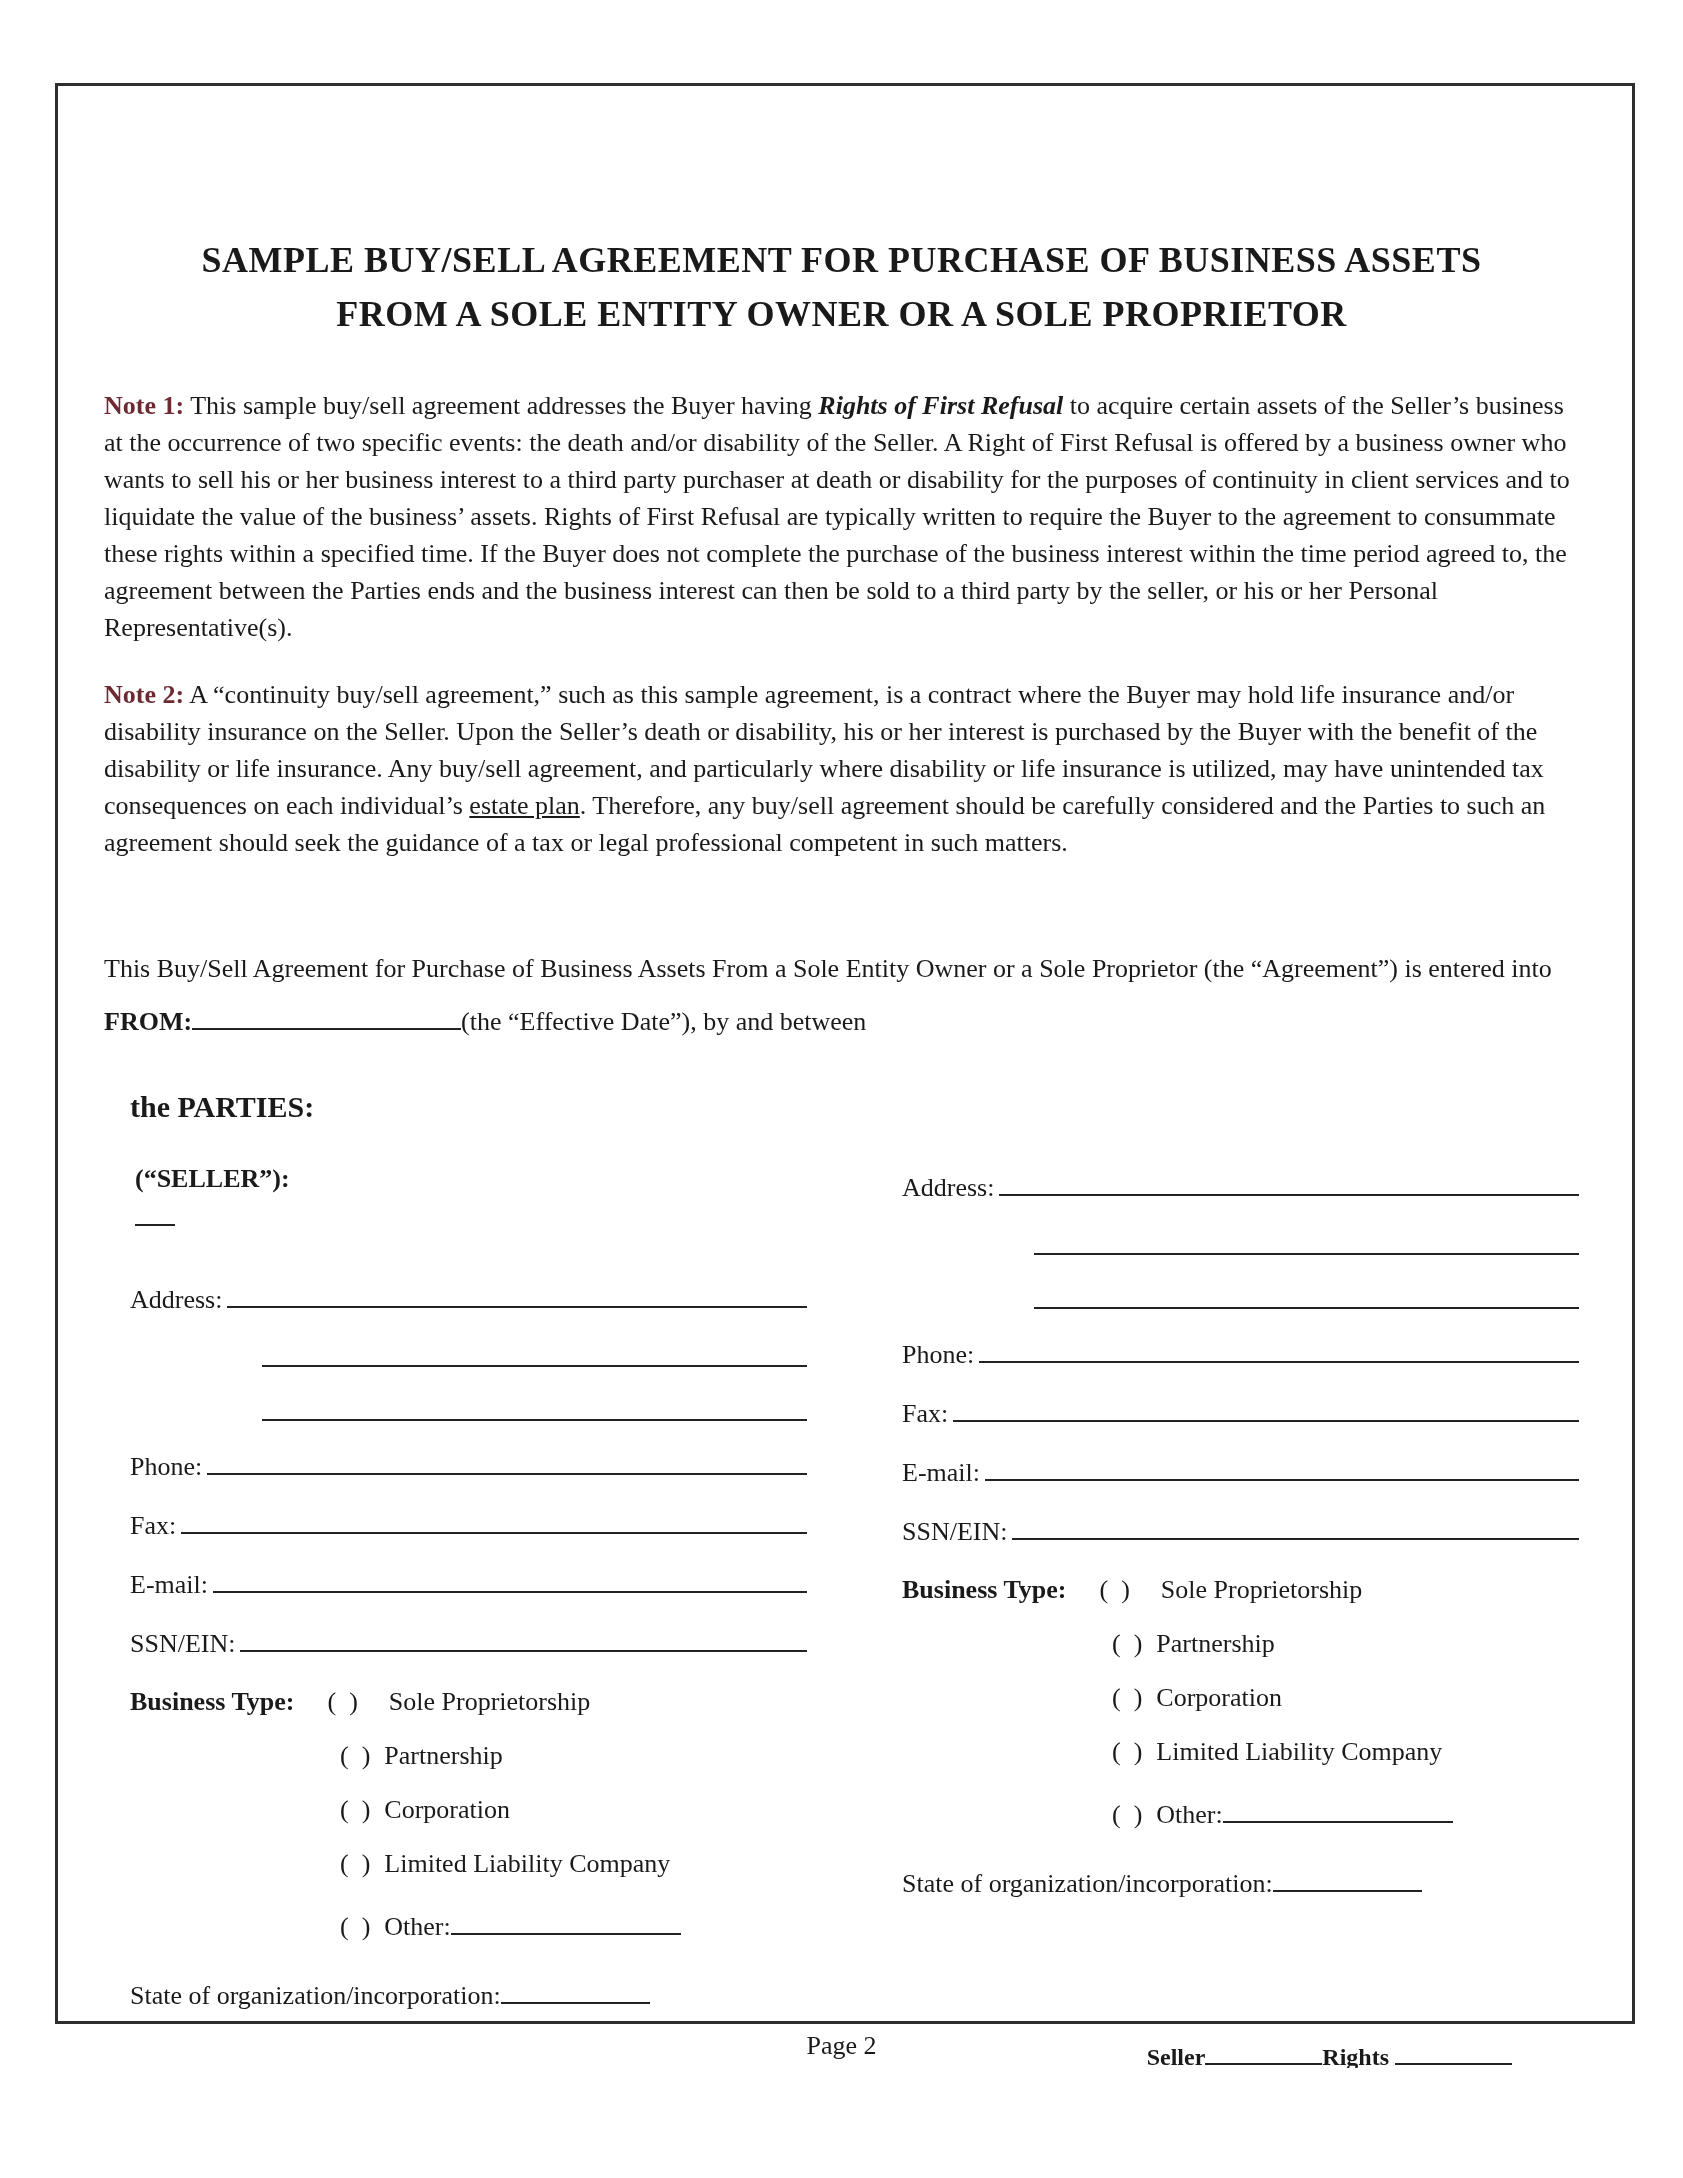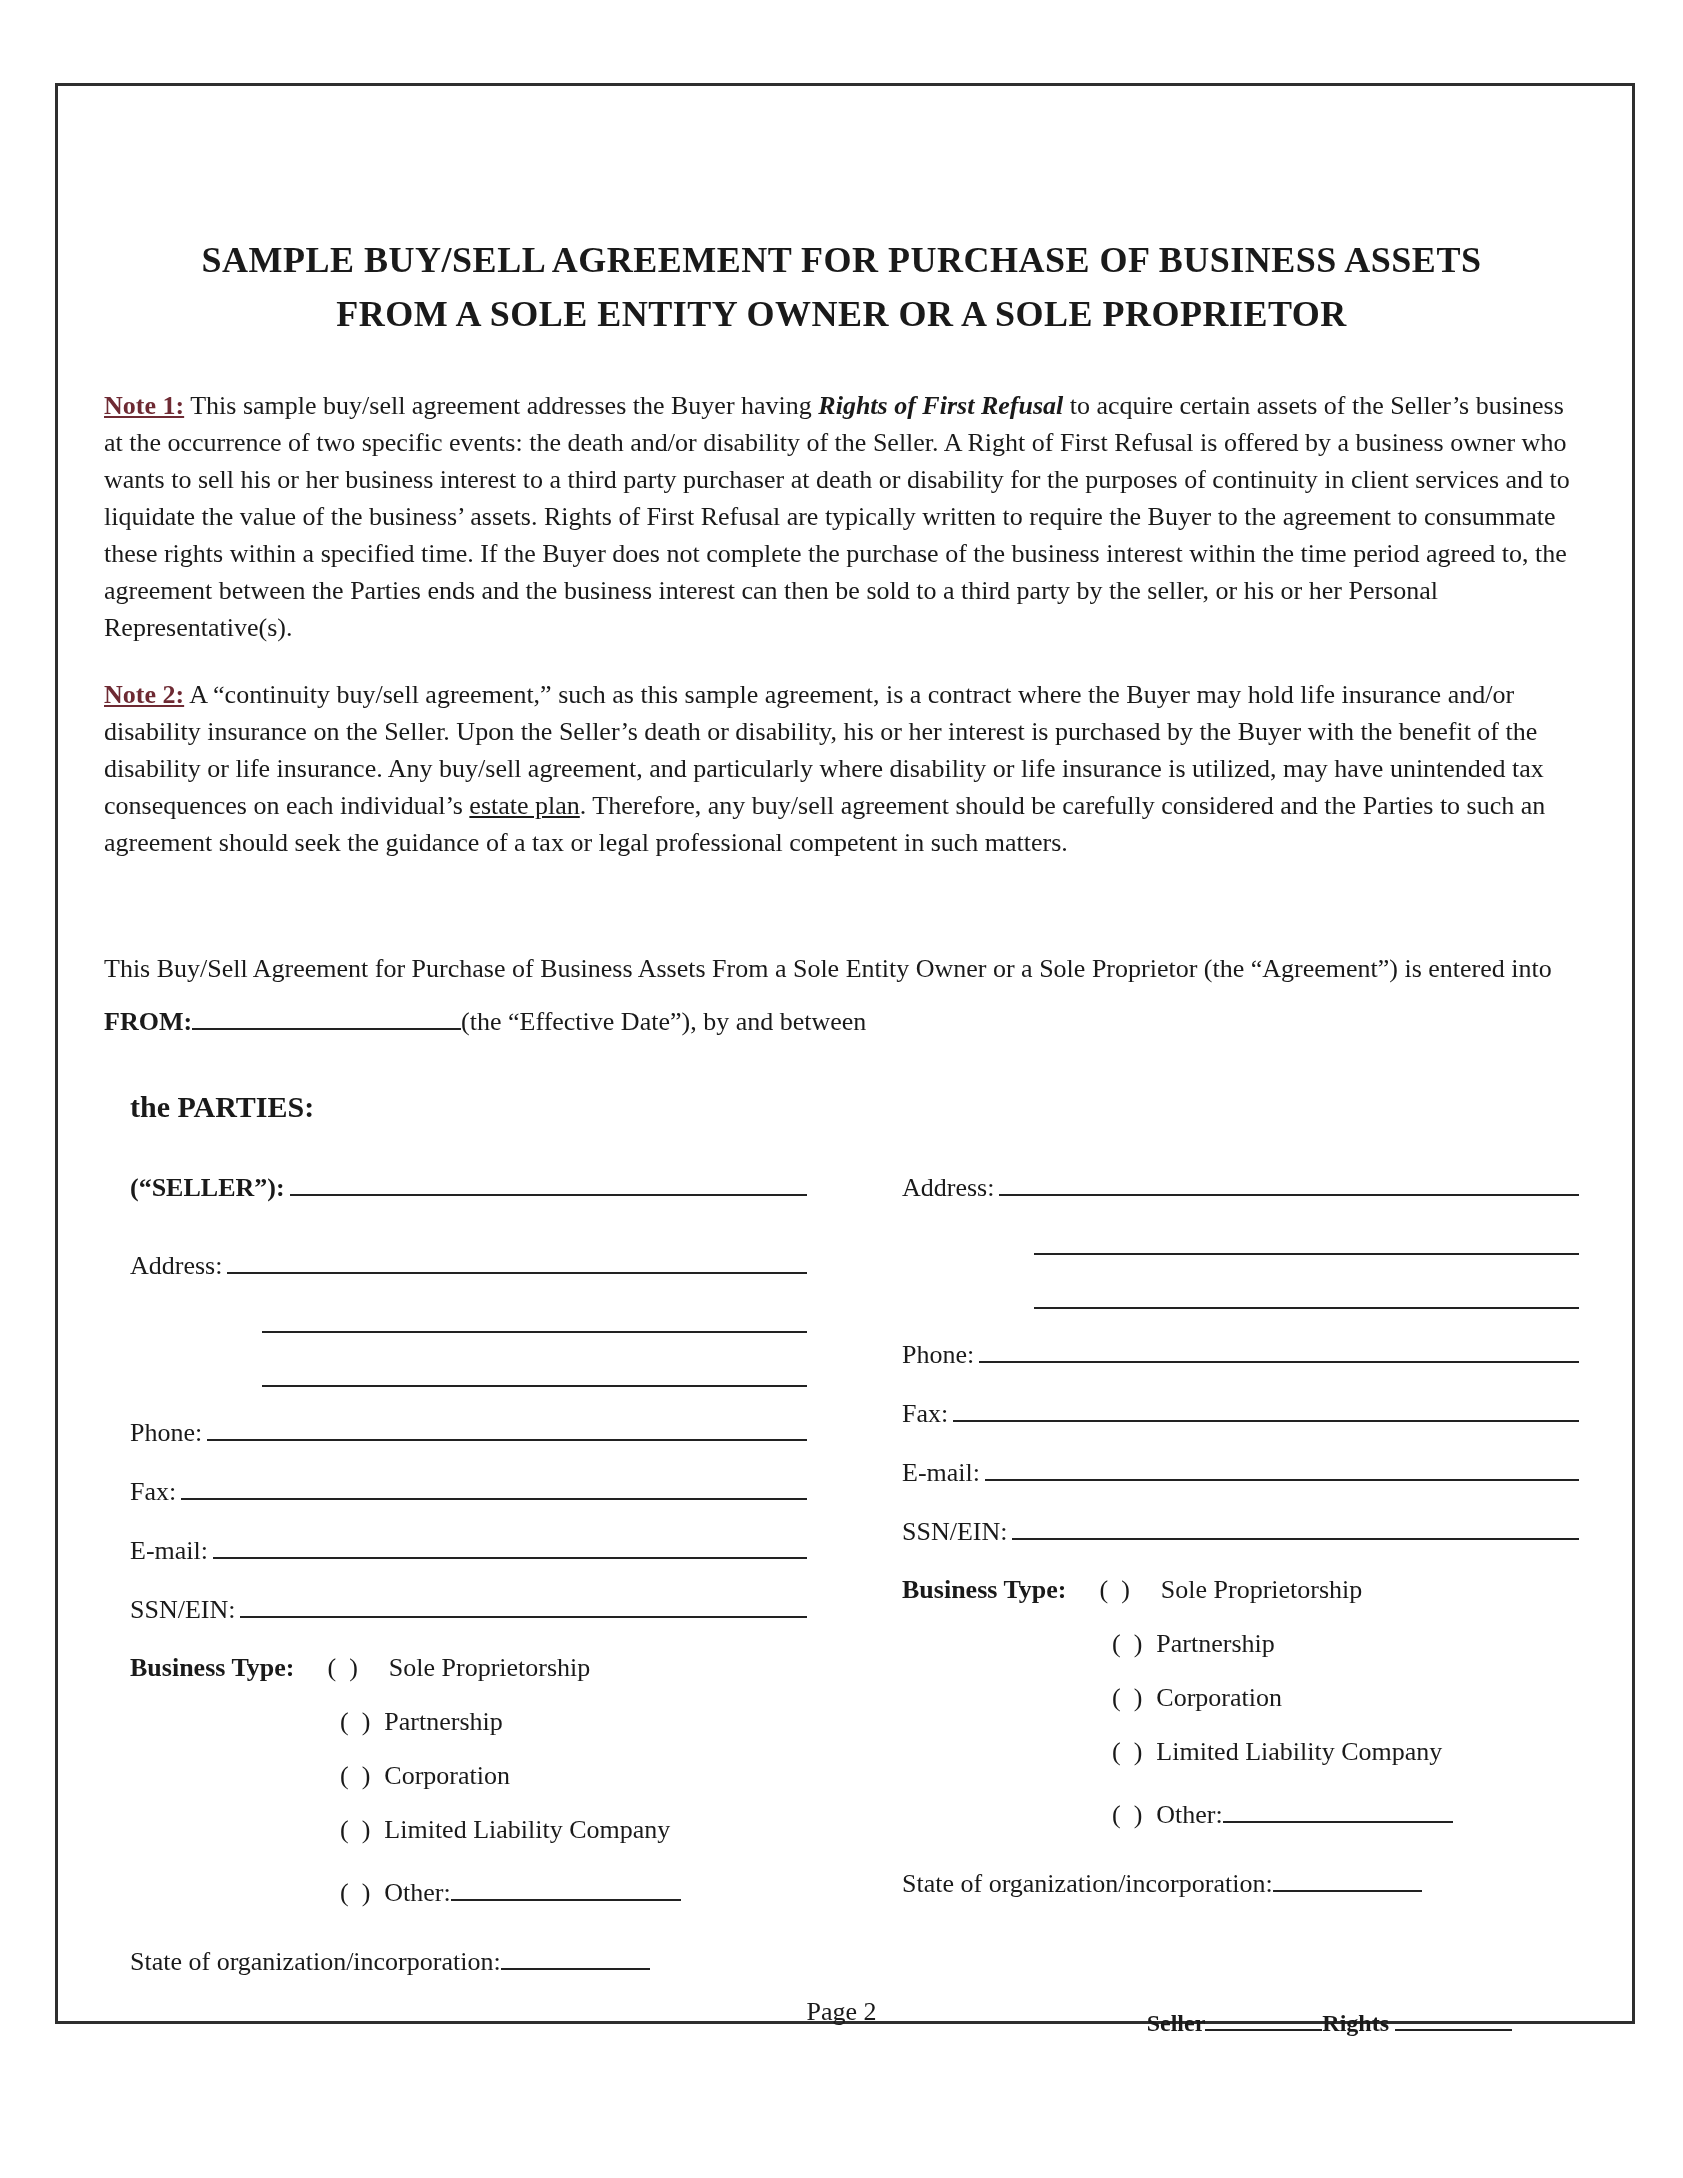--- a/index.html
+++ b/index.html
@@ -27,21 +27,21 @@
     font-size: 36px;
     font-weight: bold;
     line-height: 1.5;
     letter-spacing: 0.5px;
   }
   p.note {
     margin: 0 0 30px 0;
     font-size: 26px;
     line-height: 37px;
   }
-  .note-label { color: var(--note-label, #6e2a33); font-weight: bold; text-decoration: underline; }
+  .note-label { color: var(--note-label, #6e2a33); font-weight: bold; }
   .emph { font-weight: bold; font-style: italic; }
   .uline { text-decoration: underline; margin-top: 41px; }
   p.intro {
     margin: 51px 0 0 0;
     font-size: 26px;
     line-height: 53px;
   }
   .parties-heading {
     margin: 42px 0 0 26px;
     font-size: 30px;
@@ -60,21 +60,21 @@
     min-height: 34px;
     margin-bottom: 20px;
   }
   .frow .lab { white-space: nowrap; }
   .blank {
     display: inline-block;
     border-bottom: 2px solid var(--rule, #222222);
     height: 30px;
   }
   .fill { flex: 1 1 auto; min-width: 40px; margin-left: 5px; }
-  .party-row { margin-bottom: 39px; }
+  .party-row { margin-bottom: 50px; flex-direction: column; }
   .party-row .lab { font-weight: bold; }
   .cont { margin-left: 127px; }
   .bt-head { margin-top: 28px; gap: 17px; }
   .bt-label { font-weight: bold; white-space: nowrap; }
   .paren { white-space: pre; margin: 0 14px 0 16px; }
   .bt-opt { margin-left: 210px; }
   .bt-opt .paren { margin-left: 0; }
   .w-other { width: 230px; }
   .w-state { width: 149px; }
   .w-date { width: 269px; }

